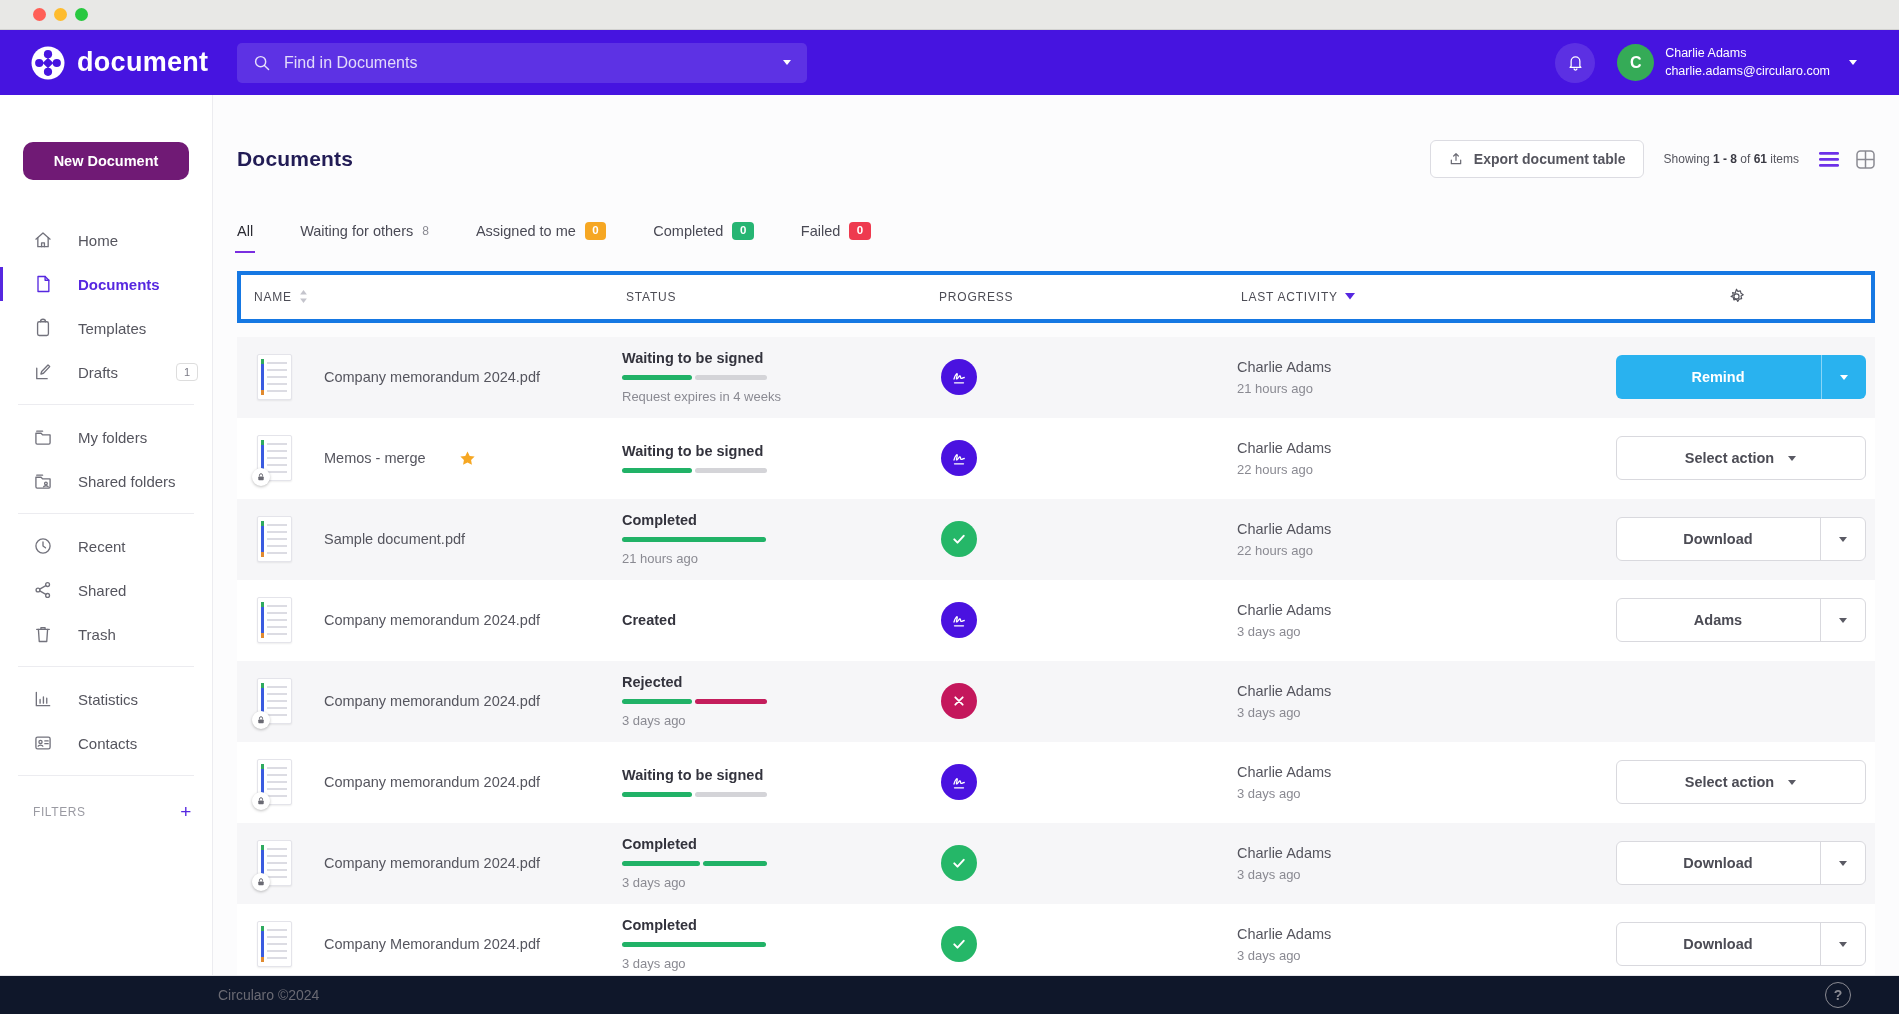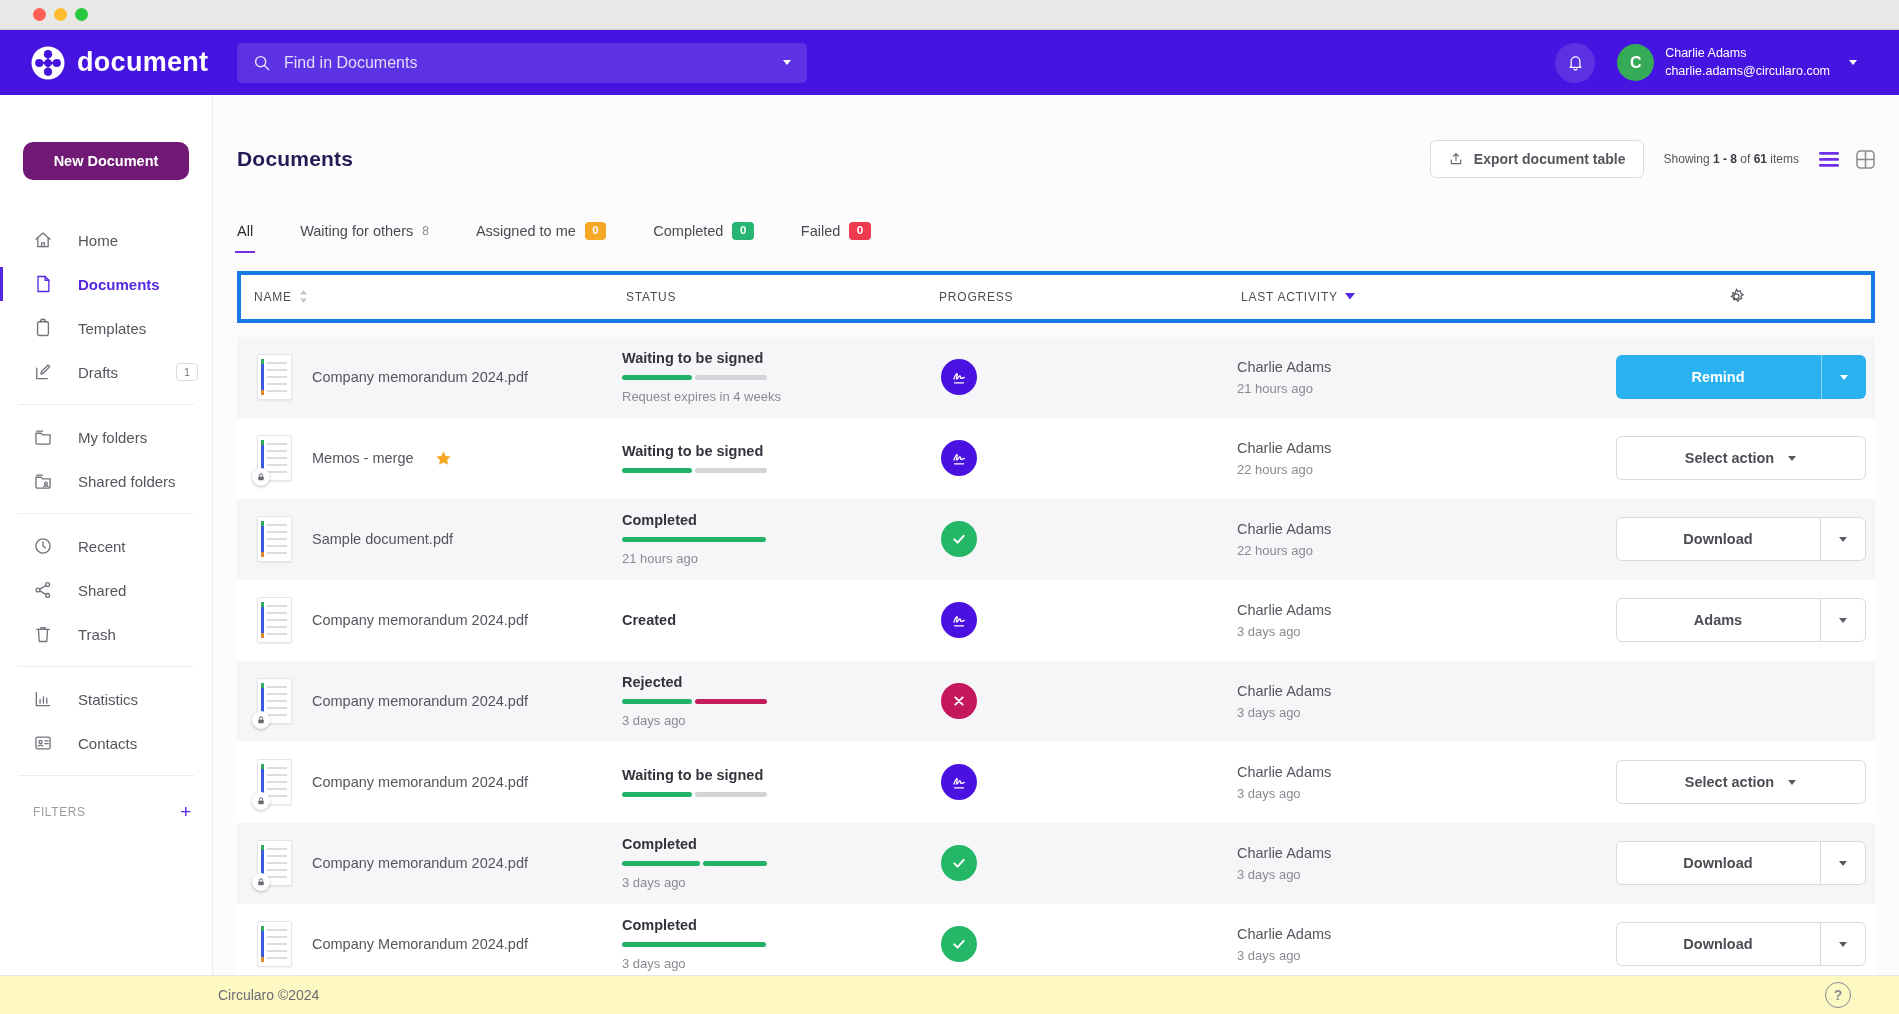--- a/index.html
+++ b/index.html
@@ -56,21 +56,21 @@
   .thead{margin-top:18px;background:#fff;border:4px solid #1678e3;display:flex;align-items:center;height:52px;box-sizing:border-box;color:#4c4c55}
   .hcell{font-size:12px;letter-spacing:.8px;display:flex;align-items:center;gap:7px}
   .c-name{flex:0 0 385px;box-sizing:border-box;padding-left:13px}
   .c-status{flex:0 0 313px}
   .c-progress{flex:0 0 302px}
   .c-activity{flex:1 1 auto}
   .c-action{flex:0 0 262px;display:flex;justify-content:center;align-items:center;box-sizing:border-box;padding-right:7px}
   .rows{margin-top:14px}
   .drow{height:81px;display:flex;align-items:center;background:#fff}
   .drow.alt{background:#f6f6f8}
-  .drow .c-name{display:flex;align-items:center;gap:20px;padding-left:20px}
+  .drow .c-name{display:flex;align-items:center;gap:32px;padding-left:20px}
   .doc-name{font-size:14.5px;color:#55555e}
   .thumb{width:33px;height:44px;background:#fff;border:1px solid #e4e4ea;border-radius:2px;position:relative;box-shadow:0 1px 2px rgba(0,0,0,.07);flex:0 0 auto}
   .thumb::before{content:"";position:absolute;left:3px;top:4px;bottom:4px;width:2.5px;background:linear-gradient(#2faa5f 0 14%,#3a5be0 14% 86%,#e08a2f 86%)}
   .thumb::after{content:"";position:absolute;left:9px;right:4px;top:7px;bottom:6px;background:repeating-linear-gradient(to bottom,#dcdce3 0 2px,transparent 2px 7px)}
   .lockbadge{position:absolute;left:-6px;bottom:-6px;width:18px;height:18px;background:#fff;border-radius:50%;box-shadow:0 1px 3px rgba(0,0,0,.25);display:flex;align-items:center;justify-content:center;z-index:2}
   .status-title{font-size:14.5px;font-weight:bold;color:#33333d}
   .status-sub{font-size:13px;color:#8a8a92;margin-top:9px}
   .pbar{display:flex;gap:3px;width:146px;margin-top:9px}
   .pseg{height:5px;border-radius:3px}
   .pcircle{width:36px;height:36px;border-radius:50%;display:flex;align-items:center;justify-content:center;margin-left:6px}
@@ -78,21 +78,21 @@
   .act-time{font-size:13px;color:#8a8a92;margin-top:6px}
   
   .btn{display:flex;align-items:stretch;height:44px;width:250px;border-radius:6px;overflow:hidden;box-sizing:border-box;cursor:pointer;background:#fff;border:1px solid #d9d9de;color:#4c4c55}
   .btn.primary{background:#29b2ef;border:none;color:#fff}
   .btn .main{flex:1;display:flex;align-items:center;justify-content:center;font-size:14.5px;font-weight:bold;gap:14px}
   .btn .caret-part{flex:0 0 44px;display:flex;align-items:center;justify-content:center;border-left:1px solid #d9d9de}
   .btn.primary .caret-part{border-left:1px solid rgba(255,255,255,.45)}
   .btn .tri{color:#5a5a64}
   .btn.primary .tri{color:#fff}
   
-  .footer{position:absolute;left:0;right:0;bottom:0;height:38px;background:#fef9c3;border-top:1px solid #e8e8ec;display:flex;align-items:center;z-index:5}
+  .footer{position:absolute;left:0;right:0;bottom:0;height:38px;background:#0f172a;border-top:1px solid #e8e8ec;display:flex;align-items:center;z-index:5}
   .footer-text{margin-left:218px;font-size:14px;color:#6a6a73}
   .help{margin-left:auto;margin-right:48px;width:24px;height:24px;border-radius:50%;border:1.5px solid #8a8a92;color:#8a8a92;display:flex;align-items:center;justify-content:center;font-size:14px;font-weight:bold;cursor:pointer}
 </style>
 </head>
 <body>
 
 <div class="chrome">
   <span class="dot r"></span>
   <span class="dot y"></span>
   <span class="dot g"></span>

